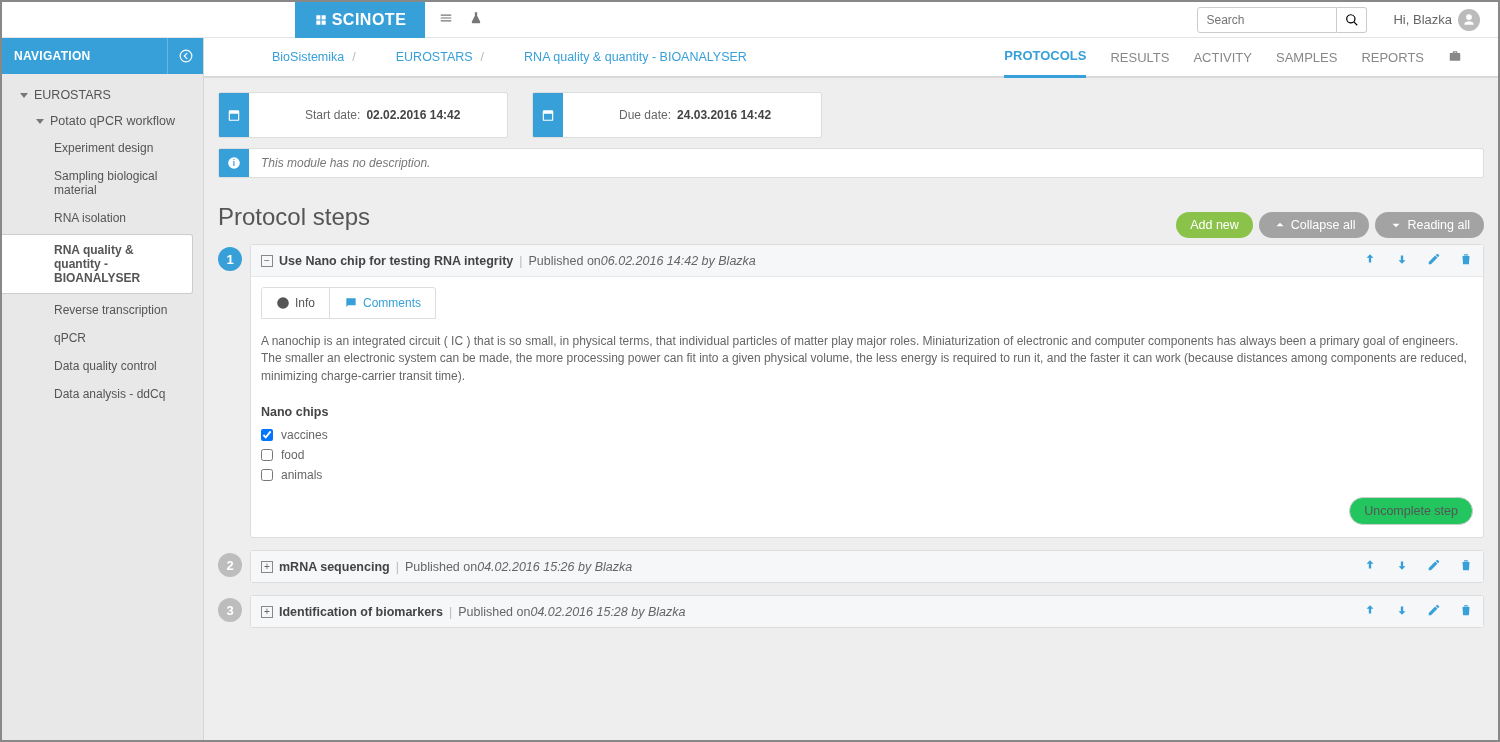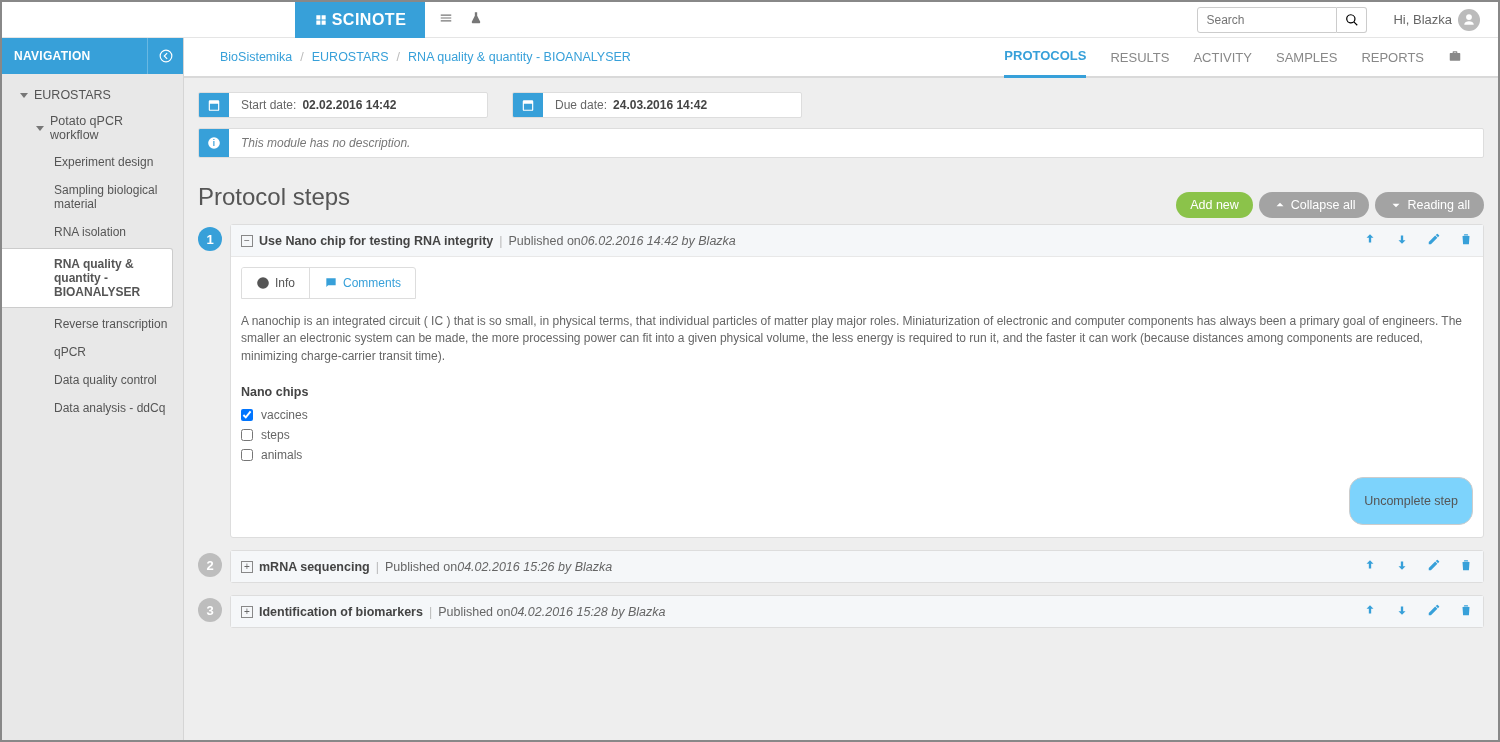--- a/index.html
+++ b/index.html
@@ -1,36 +1,36 @@
 <!DOCTYPE html>
 <html><head>
 <meta charset="utf-8">
 <style>
 * { box-sizing: border-box; margin: 0; padding: 0; }
 body { font-family: "Helvetica Neue", Arial, sans-serif; font-size: 13px; color: #555; background: #fff; border: 2px solid #888; width: 1500px; height: 742px; overflow: hidden; }
-a { color: #37a0d9; text-decoration: none; }
+a { color: #37a0d9; text-decoration: none; margin-left: 32px; }
 
 
 .topbar { display: flex; align-items: center; height: 36px; border-bottom: 1px solid #e5e5e5; }
 .logo { width: 130px; height: 36px; background: #37a0d9; color: #fff; display: flex; align-items: center; justify-content: center; font-weight: 600; letter-spacing: 0.5px; font-size: 16px; margin-left: 293px; }
 .logo svg { width: 18px; height: 18px; margin-right: 4px; fill: #fff; }
 .topbar-icons { display: flex; gap: 16px; padding: 0 14px; color: #777; }
 .topbar-spacer { flex: 1; }
 .search-wrap { display: flex; }
 .search-input { width: 140px; height: 26px; border: 1px solid #ccc; border-radius: 3px 0 0 3px; padding: 0 8px; font-size: 12px; }
 .search-btn { width: 30px; height: 26px; border: 1px solid #ccc; border-left: none; border-radius: 0 3px 3px 0; background: #fff; display: flex; align-items: center; justify-content: center; cursor: pointer; }
 .user-wrap { display: flex; align-items: center; gap: 6px; padding: 0 18px 0 26px; color: #666; }
 .avatar { width: 22px; height: 22px; border-radius: 50%; background: #bbb; display: flex; align-items: center; justify-content: center; }
 .avatar svg { width: 14px; height: 14px; fill: #fff; }
 
 
 .layout { display: flex; height: calc(100% - 36px); }
 
 
-.sidebar { width: 182px; background: #e8e8e8; border-right: 1px solid #d5d5d5; }
+.sidebar { width: 202px; background: #e8e8e8; border-right: 1px solid #d5d5d5; }
 .nav-header { height: 36px; background: #37a0d9; color: #fff; display: flex; align-items: center; padding: 0 12px; font-size: 12px; font-weight: 600; letter-spacing: 0.3px; }
 .nav-header .collapse-btn { margin-left: auto; width: 36px; height: 36px; display: flex; align-items: center; justify-content: center; margin-right: -12px; border-left: 1px solid rgba(255,255,255,.25); }
 .nav-tree { padding: 8px 0; }
 .tree-item { display: flex; align-items: center; padding: 6px 10px; font-size: 12.5px; color: #555; cursor: pointer; }
 .tree-item.level-0 { padding-left: 18px; font-weight: 400; }
 .tree-item.level-1 { padding-left: 34px; }
 .tree-leaf { padding: 7px 10px 7px 52px; font-size: 12px; color: #555; cursor: pointer; }
 .tree-leaf.active { background: #fff; font-weight: 600; border: 1px solid #ccc; border-left: none; border-radius: 0 3px 3px 0; margin: 2px 10px 2px 0; padding-top: 8px; padding-bottom: 8px; }
 .caret { display: inline-block; width: 0; height: 0; border-top: 5px solid #777; border-left: 4px solid transparent; border-right: 4px solid transparent; margin-right: 6px; }
 
@@ -39,21 +39,21 @@
 .breadcrumb-row { display: flex; align-items: center; background: #fff; border-bottom: 2px solid #d9d9d9; padding: 0 36px 0 36px; height: 40px; }
 .breadcrumb { display: flex; gap: 8px; font-size: 12.5px; align-items: center; }
 .breadcrumb .sep { color: #bbb; }
 .tabs-right { margin-left: auto; display: flex; align-items: center; gap: 24px; font-size: 13px; color: #888; }
 .tab { padding: 12px 0; cursor: pointer; }
 .tab.active { color: #37a0d9; font-weight: 700; border-bottom: 3px solid #37a0d9; }
 .briefcase { color: #888; }
 
 
 .info-row { display: flex; gap: 24px; padding: 14px 14px 0 14px; }
-.info-box { display: flex; align-items: stretch; background: #fff; border: 1px solid #ddd; border-radius: 2px; overflow: hidden; height: 26px; }
+.info-box { display: flex; align-items: stretch; background: #fff; border: 1px solid #ddd; border-radius: 2px; overflow: hidden; height: 46px; gap: 44px; }
 .info-box .icon { width: 30px; background: #37a0d9; color: #fff; display: flex; align-items: center; justify-content: center; }
 .info-box .body { padding: 0 12px; display: flex; align-items: center; gap: 6px; font-size: 12px; color: #666; }
 .info-box .body b { color: #444; font-weight: 700; }
 .info-box.flex { flex: 0 0 290px; }
 .info-box.tags { flex: 0 0 610px; }
 .tag { display: inline-flex; align-items: center; gap: 3px; font-weight: 700; font-size: 12px; }
 .tag.blue { color: #37a0d9; }
 .tag.yellow { color: #e6c245; }
 .desc-row { padding: 10px 14px 0 14px; }
 .desc-box { display: flex; align-items: stretch; background: #fff; border: 1px solid #ddd; border-radius: 2px; overflow: hidden; height: 30px; }
@@ -85,21 +85,21 @@
 .inner-tabs { display: flex; border: 1px solid #ddd; border-radius: 3px 3px 0 0; overflow: hidden; width: fit-content; margin-top: 10px; background:#fff; }
 .inner-tab { padding: 8px 14px; font-size: 12px; display: flex; align-items: center; gap: 5px; cursor: pointer; }
 .inner-tab.active { background: #fff; border-right: 1px solid #ddd; color: #555; }
 .inner-tab.inactive { color: #37a0d9; }
 .step-text { font-size: 12px; color: #666; line-height: 1.45; padding: 14px 0; }
 .checklist-title { font-weight: 700; color: #444; font-size: 12.5px; margin-top: 6px; }
 .checklist { list-style: none; margin-top: 6px; }
 .checklist li { display: flex; align-items: center; gap: 8px; font-size: 12px; color: #666; padding: 3px 0; }
 .checklist input { width: 12px; height: 12px; }
 .uncomplete-wrap { display: flex; justify-content: flex-end; padding-top: 12px; }
-.uncomplete-btn { background: #7dd3fc; border: 1px solid #ccc; border-radius: 14px; padding: 16px 14px; font-size: 12.5px; color: #555; cursor: pointer; }
+.uncomplete-btn { background: #22c55e; border: 1px solid #ccc; border-radius: 14px; padding: 6px 14px; font-size: 12.5px; color: #555; cursor: pointer; }
 
 .step.collapsed .step-panel { }
 .step.collapsed .step-head { border-bottom: none; }
 
 svg.ico { width: 14px; height: 14px; fill: currentColor; }
 </style>
 </head>
 <body>
 
 <div class="topbar">
@@ -285,21 +285,21 @@
       </div>
       <div class="step-text">A nanochip is an integrated circuit ( IC ) that is so small, in physical terms, that individual particles of matter play major roles. Miniaturization of electronic and computer components has always been a primary goal of engineers. The smaller an electronic system can be made, the more processing power can fit into a given physical volume, the less energy is required to run it, and the faster it can work (because distances among components are reduced, minimizing charge-carrier transit time).</div>
       <div class="checklist-title">Nano chips</div>
       <ul class="checklist">
         <li>
                   <input type="checkbox" checked="" style="">
                   <span>vaccines</span>
                 </li>
                 <li>
                   <input type="checkbox" style="">
-                  <span>steps</span>
+                  <span>food</span>
                 </li>
                 <li>
                   <input type="checkbox" style="">
                   <span>animals</span>
                 </li>
       </ul>
       <div class="uncomplete-wrap">
                 <button class="uncomplete-btn">Uncomplete step</button>
               </div>
             </div>

